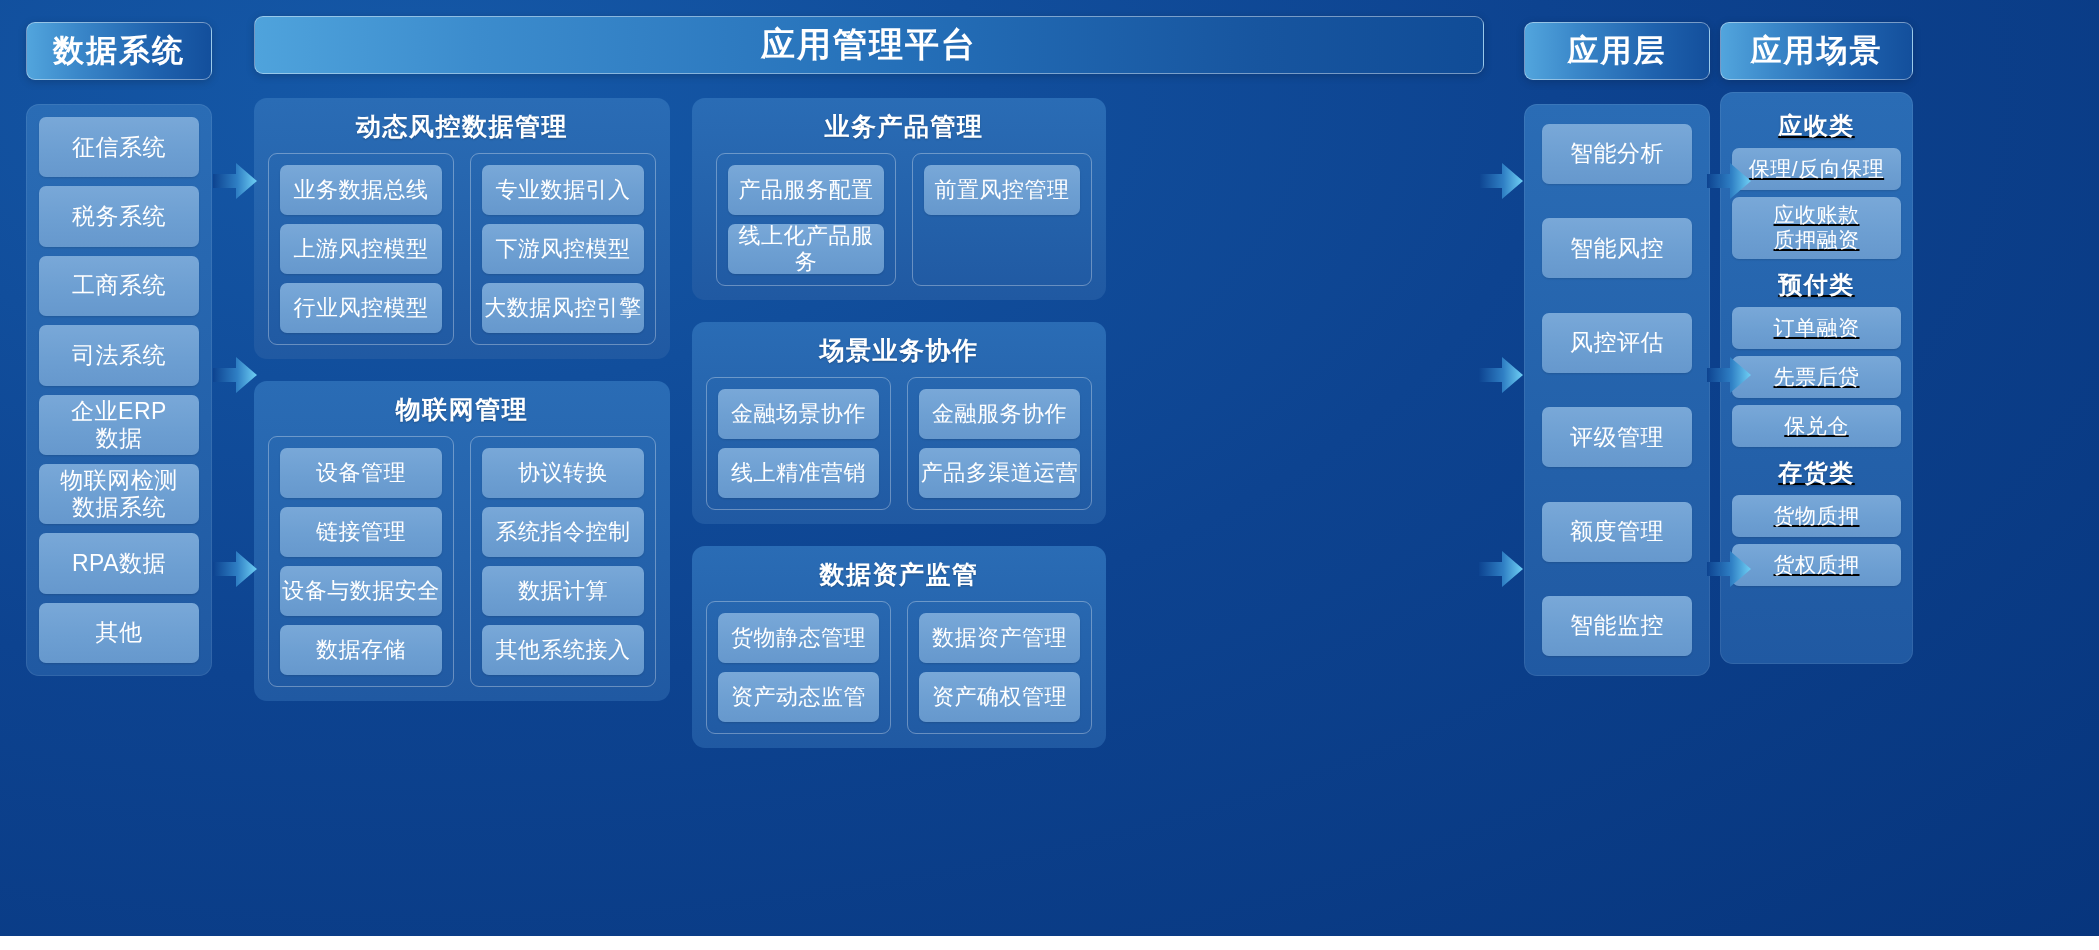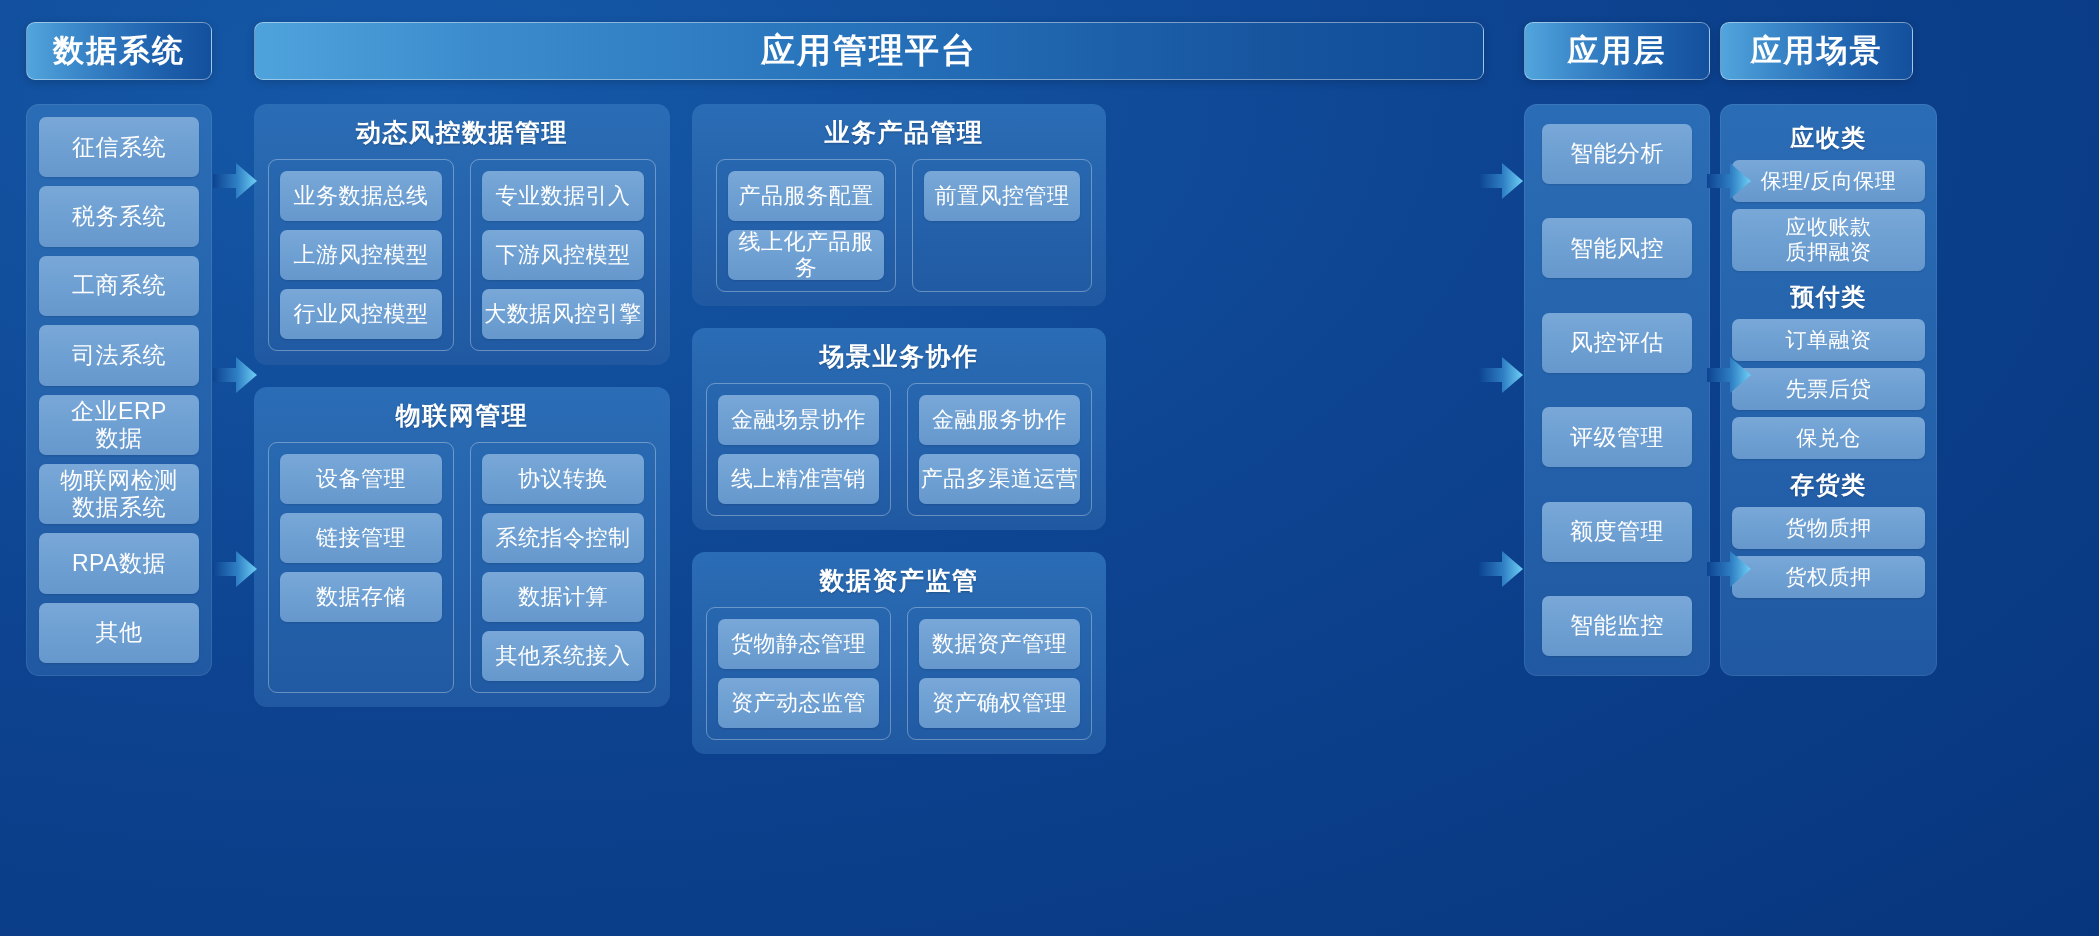--- a/index.html
+++ b/index.html
@@ -81,21 +81,21 @@
     height: 572px;
     padding: 13px 13px;
     display: flex;
     flex-direction: column;
     gap: 9px;
   }
   #col-data .tile { flex: 1 1 0; }
 
   
   #col-platform { left: 254px; width: 1230px; }
-  #col-platform .pill { width: 1230px; margin-top: 22px; text-align: right; }
+  #col-platform .pill { width: 1230px; margin-top: 16px; text-align: right; }
   .platform-body {
     margin-top: 24px;
     display: flex;
     gap: 22px;
   }
   .group {
     border-radius: 13px;
     background: linear-gradient(180deg, #2a6cb5 0%, #2462ab 55%, #2059a2 100%);
     padding: 12px 14px 14px;
   }
@@ -143,26 +143,27 @@
     display: flex;
     flex-direction: column;
     justify-content: space-between;
   }
   #col-layer .tile { height: 60px; font-size: 23px; }
 
   
   #col-scene { left: 1720px; width: 193px; }
   #col-scene .pill { width: 193px; margin-top: 22px; }
   #col-scene .panel {
-    margin-top: 24px;
-    width: 217px;
+    margin-top: 12px;
+    width: 193px;
     height: 572px;
     padding: 12px 12px;
     display: flex;
     flex-direction: column;
+    text-decoration: underline;
   }
   .scene-cat { margin-bottom: 4px; }
   .scene-cat-title {
     color: #ffffff;
     font-size: 24px;
     font-weight: bold;
     text-align: center;
     letter-spacing: 1.5px;
     padding: 6px 0 6px;
     text-shadow: 0 1px 2px rgba(0,0,0,0.22);
@@ -251,20 +252,23 @@
         </div>
         <div class="group" id="grp-iot">
           <div class="group-title">物联网管理</div>
           <div class="subcols">
             <div class="subcol">
                 <div class="tile">
                   <span>设备管理</span>
                 </div>
                 <div class="tile">
                   <span>链接管理</span>
+                </div>
+                <div class="tile">
+                  <span>设备与数据安全</span>
                 </div>
                 <div class="tile">
                   <span>数据存储</span>
                 </div>
               </div>
             <div class="subcol">
                 <div class="tile">
                   <span>协议转换</span>
                 </div>
                 <div class="tile">

